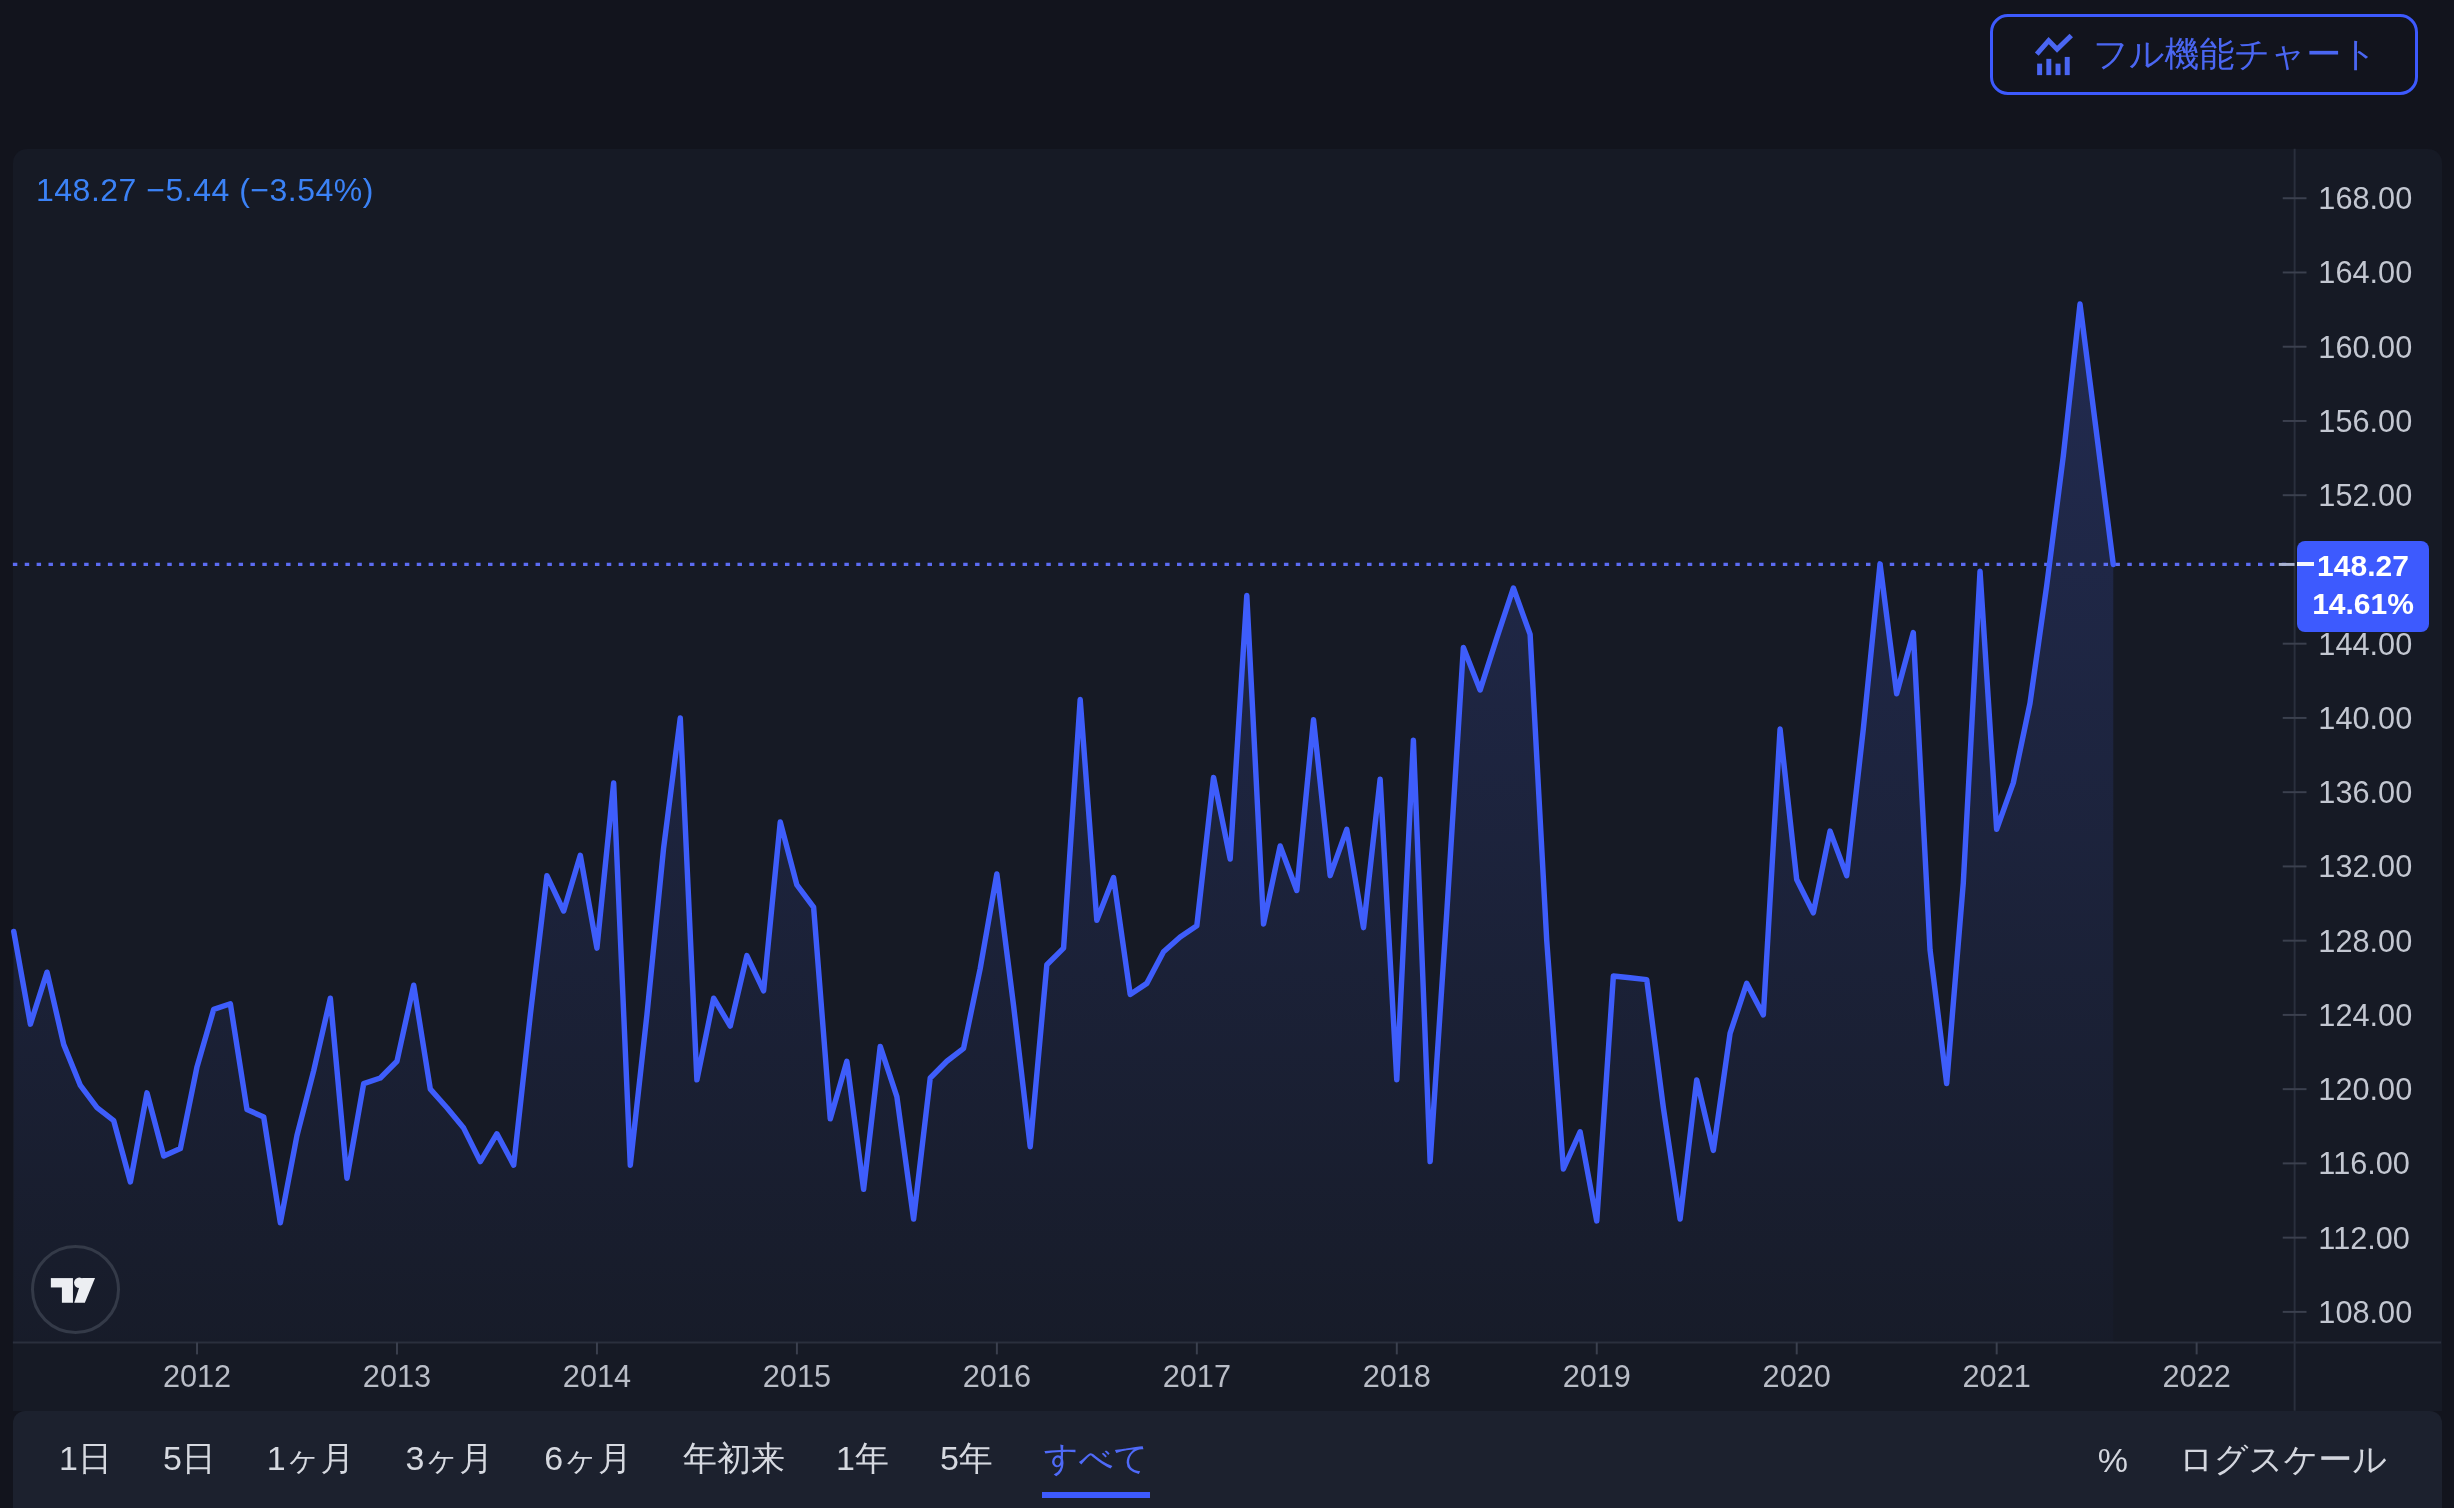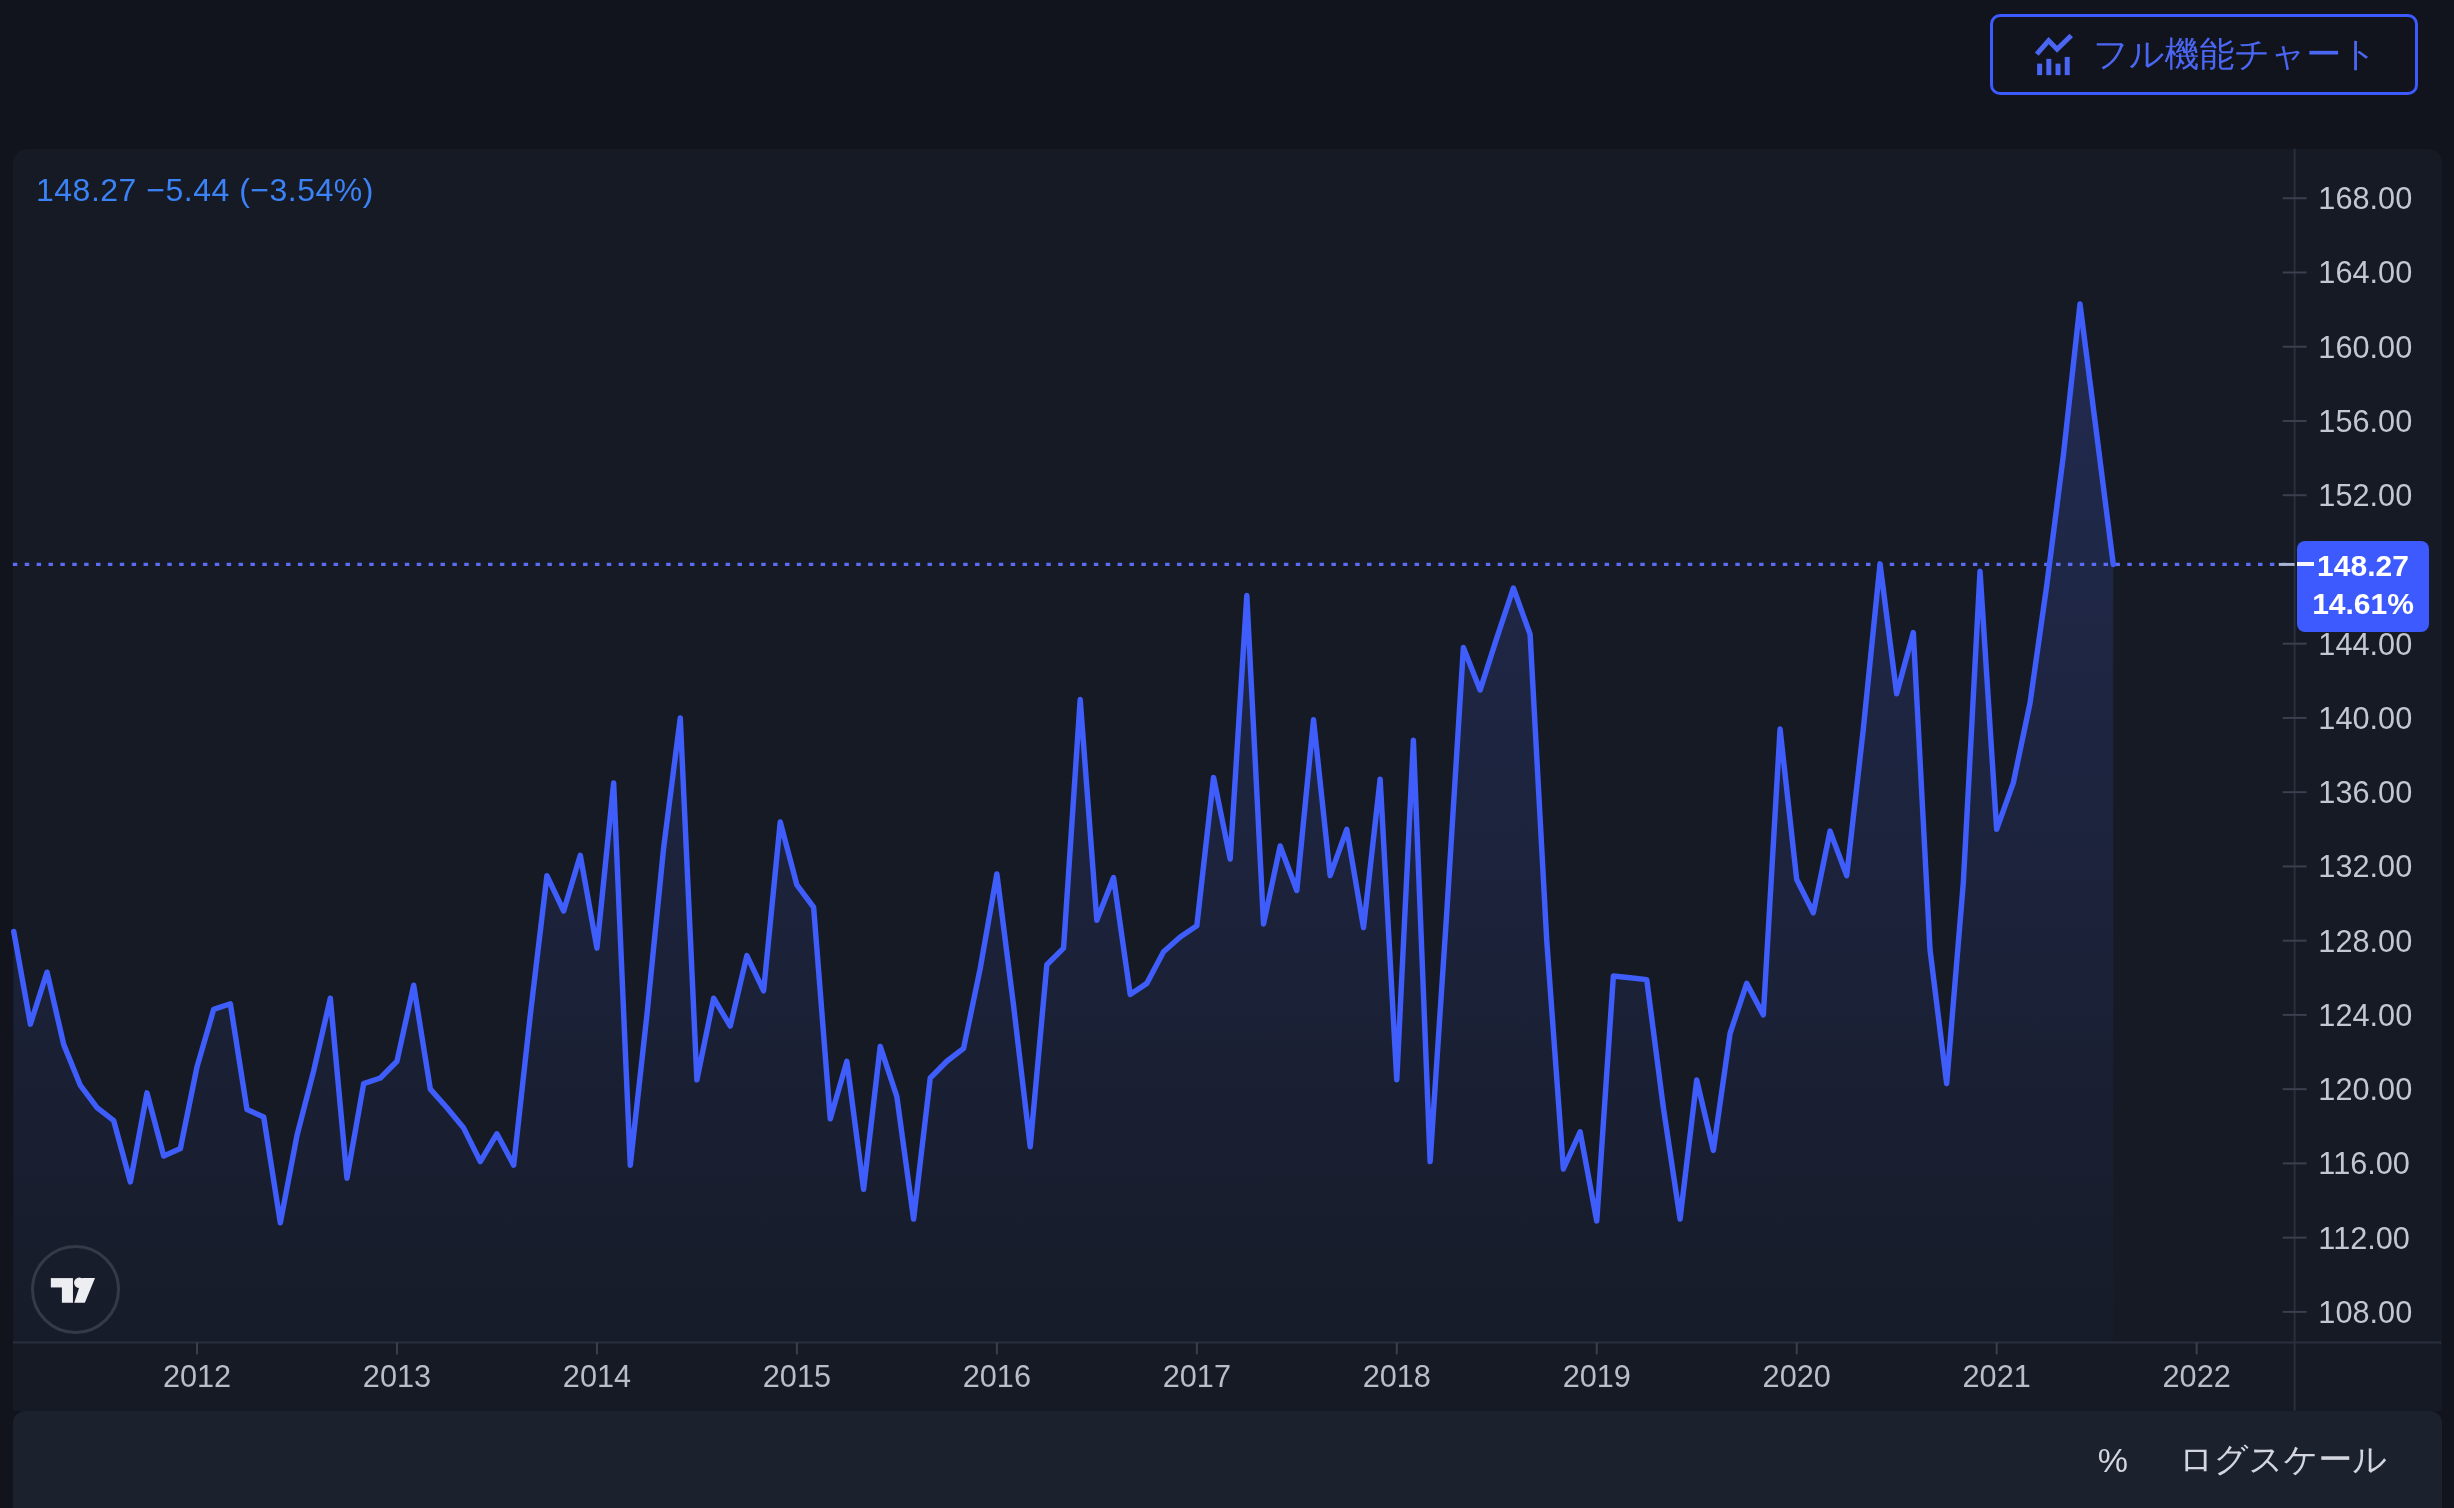--- a/index.html
+++ b/index.html
@@ -8,21 +8,21 @@
        -webkit-font-smoothing:antialiased;}
   :root{
     --accent:#3E5DFB; --badge:#3D5AFE; --selected:#4F6AF8;
     --axis-text:#c3c7d1; --title:#d5d7de; --sep:#2a2f3d;
   }
   .header{position:absolute;left:0;top:0;width:100%;height:149px;}
   .page-title{position:absolute;left:16px;top:2px;font-size:57px;font-weight:500;
               color:var(--title);letter-spacing:1px;}
   .full-chart-btn{position:absolute;right:36px;top:14px;height:81px;
        display:flex;align-items:center;gap:16px;padding:16px 38px;
-       border:3px solid #3D5AFE;border-radius:10px;background:transparent;
+       border:3px solid #3D5AFE;border-radius:18px;background:transparent;
        color:#4A66F2;font-size:35px;cursor:pointer;box-sizing:border-box;}
   .full-chart-btn svg{display:block;}
 
   .chart-panel{position:absolute;left:13px;top:149px;width:2429px;height:1262px;
        background:#161a25;border-radius:14px 14px 0 0;}
   .legend{position:absolute;left:36px;top:172px;font-size:32px;color:#3b82f6;
           letter-spacing:0.5px;}
   #chart-svg{position:absolute;left:0;top:0;width:2454px;height:1509px;}
 
   .price-badge{position:absolute;left:2297px;top:541px;width:132px;height:91px;
@@ -144,19 +144,30 @@
 <div class="tv-logo">
   <svg width="51" height="38" viewBox="0 0 60 42">
     <rect x="1" y="7" width="26" height="11" fill="#eceef2"></rect>
     <rect x="14" y="17" width="13" height="19" fill="#eceef2"></rect>
     <circle cx="34.5" cy="12.5" r="6.2" fill="#eceef2"></circle>
     <polygon points="38,7 53,7 41,36 28.5,36" fill="#eceef2"></polygon>
   </svg>
 </div>
 
 <div class="toolbar">
+  <div class="ranges" id="ranges">
+      <span class="range-item">1日</span>
+      <span class="range-item">5日</span>
+      <span class="range-item">1ヶ月</span>
+      <span class="range-item">3ヶ月</span>
+      <span class="range-item">6ヶ月</span>
+      <span class="range-item">年初来</span>
+      <span class="range-item">1年</span>
+      <span class="range-item">5年</span>
+      <span class="range-item selected">すべて</span>
+    </div>
   <div class="spacer"></div>
   <div class="scale-toggles">
     <span>%</span>
     <span>ログスケール</span>
   </div>
 </div>
 
 
 </body></html>

